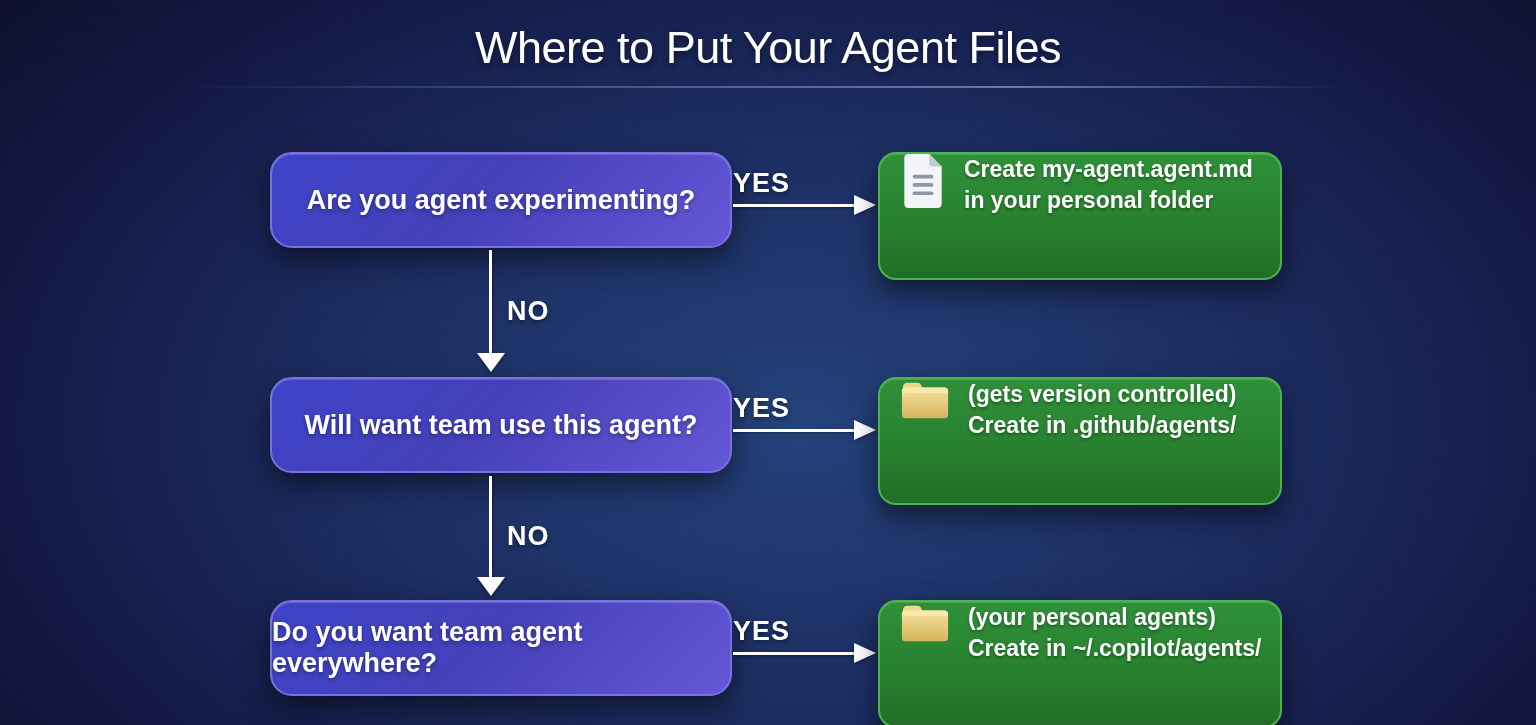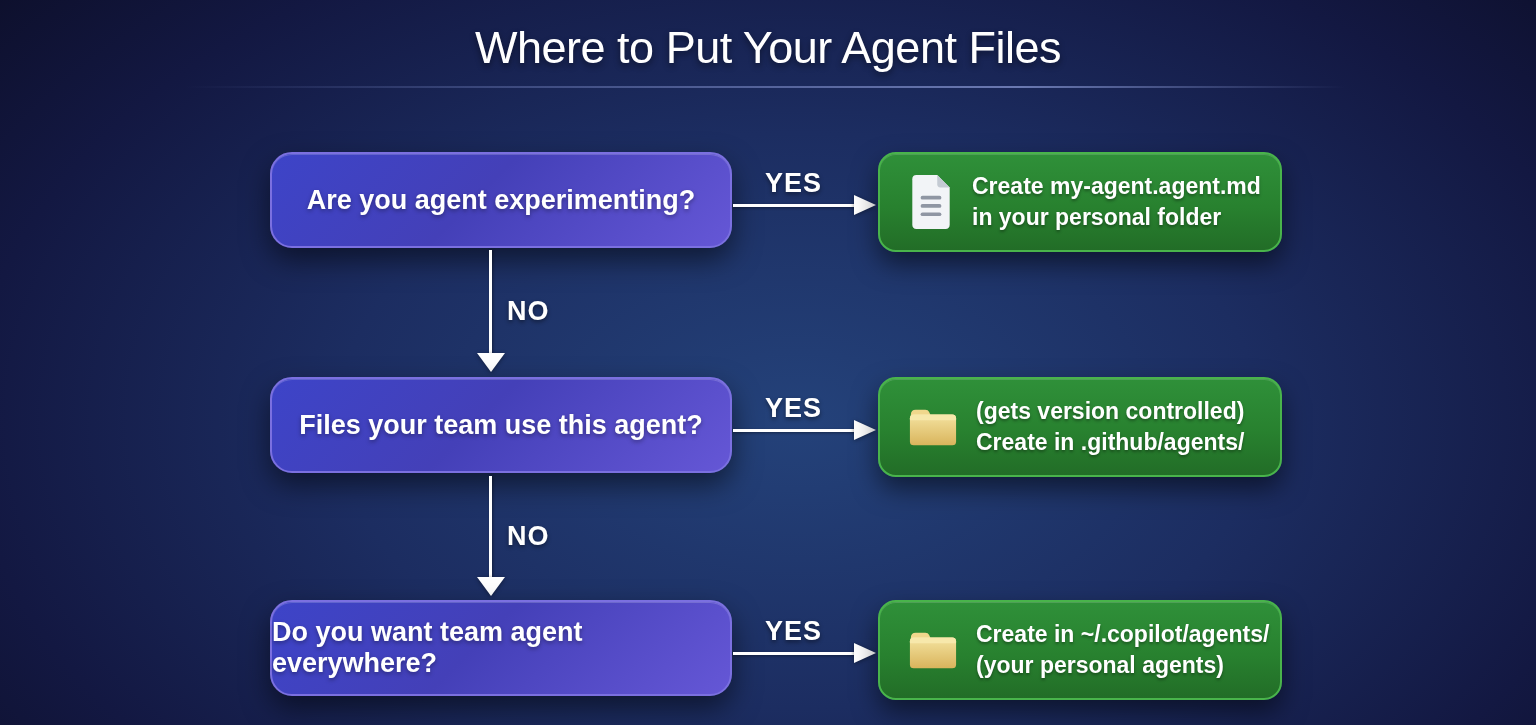--- a/index.html
+++ b/index.html
@@ -23,35 +23,35 @@
   .qbox {
     position:absolute; left:270px; top:0; width:462px; height:96px; box-sizing:border-box;
     border-radius:22px; border:2px solid #7b70e0;
     background:linear-gradient(135deg, #3d44c8 0%, #4440b8 45%, #6557d6 100%);
     box-shadow:0 12px 28px rgba(0,0,0,.5), inset 0 1px 0 rgba(255,255,255,.18);
     display:flex; align-items:center; justify-content:center;
   }
   .qtext { color:#fff; font-size:27px; font-weight:700; text-shadow:0 2px 4px rgba(0,0,0,.35); }
   .connector { position:absolute; left:733px; top:0; width:145px; height:96px; }
   .yes-label {
-    position:absolute; left:0; right:24px; top:16px; text-align:center;
+    position:absolute; left:0; right:24px; top:16px; 
     color:#fff; font-size:27px; font-weight:700; letter-spacing:1px;
     text-shadow:0 2px 4px rgba(0,0,0,.45);
   }
   .hline { position:absolute; left:0; top:52px; width:122px; height:3px; background:#fff;
     box-shadow:0 1px 3px rgba(0,0,0,.4); }
   .rarrow { position:absolute; left:121px; top:43px; width:0; height:0;
     border-top:10px solid transparent; border-bottom:10px solid transparent;
     border-left:22px solid #fff; filter:drop-shadow(0 1px 2px rgba(0,0,0,.4)); }
   .rbox {
-    position:absolute; left:878px; top:0; width:404px; height:100px; box-sizing:border-box;
+    position:absolute; left:878px; top:0; width:404px; height:128px; box-sizing:border-box;
     border-radius:18px; border:2px solid #49b44b;
     background:linear-gradient(180deg, #2f9039 0%, #28812f 55%, #226d27 100%);
     box-shadow:0 12px 26px rgba(0,0,0,.5), inset 0 1px 0 rgba(255,255,255,.15);
-    display:flex; align-items:center; gap:18px; padding-left:28px;
+    display:flex; align-items:flex-start; gap:18px; padding-left:20px;
   }
   .icon-wrap { flex:0 0 auto; display:flex; align-items:center; }
   .rtext { display:flex; flex-direction:column; color:#fff; font-weight:700;
     font-size:23px; line-height:31px; text-shadow:0 2px 3px rgba(0,0,0,.35); }
   .no-connector { position:absolute; left:489px; width:70px; }
   .no-1 { top:250px; height:122px; }
   .no-2 { top:476px; height:120px; }
   .vline { position:absolute; left:0; top:0; width:3px; height:calc(100% - 18px); background:#fff;
     box-shadow:1px 0 3px rgba(0,0,0,.4); }
   .darrow { position:absolute; left:-12.5px; bottom:0; width:0; height:0;
@@ -96,21 +96,21 @@
   </div>
 
   <div class="no-connector no-1">
     <div class="vline"></div>
     <div class="darrow"></div>
     <span class="no-label">NO</span>
   </div>
 
   <div class="row" style="top:377px">
     <div class="qbox">
-      <span class="qtext">Files your team use this agent?</span>
+      <span class="qtext">Will want team use this agent?</span>
     </div>
     <div class="connector">
       <span class="yes-label">YES</span>
       <div class="hline"></div>
       <div class="rarrow"></div>
     </div>
     <div class="rbox">
       <span class="icon-wrap">
         <svg width="50" height="42" viewBox="0 0 52 42">
           <defs>
@@ -154,19 +154,19 @@
               <stop offset="0" stop-color="#f4e3a0"></stop>
               <stop offset="1" stop-color="#d9b45c"></stop>
             </linearGradient>
           </defs>
           <path d="M3 8 Q3 3 8 3 L18 3 Q21 3 22 5.5 L24 10 L3 10 Z" fill="#f0d78c"></path>
           <rect x="2" y="8" width="48" height="32" rx="4" fill="url(#fg2)"></rect>
           <path d="M2 12 Q2 8 6 8 L46 8 Q50 8 50 12 L50 14 L2 14 Z" fill="#f7e8ab"></path>
         </svg>
       </span>
       <span class="rtext">
+        <span>(your personal agents)</span>
         <span>Create in ~/.copilot/agents/</span>
-        <span>(your personal agents)</span>
       </span>
     </div>
   </div>
 
 </div>
 
 </body></html>

